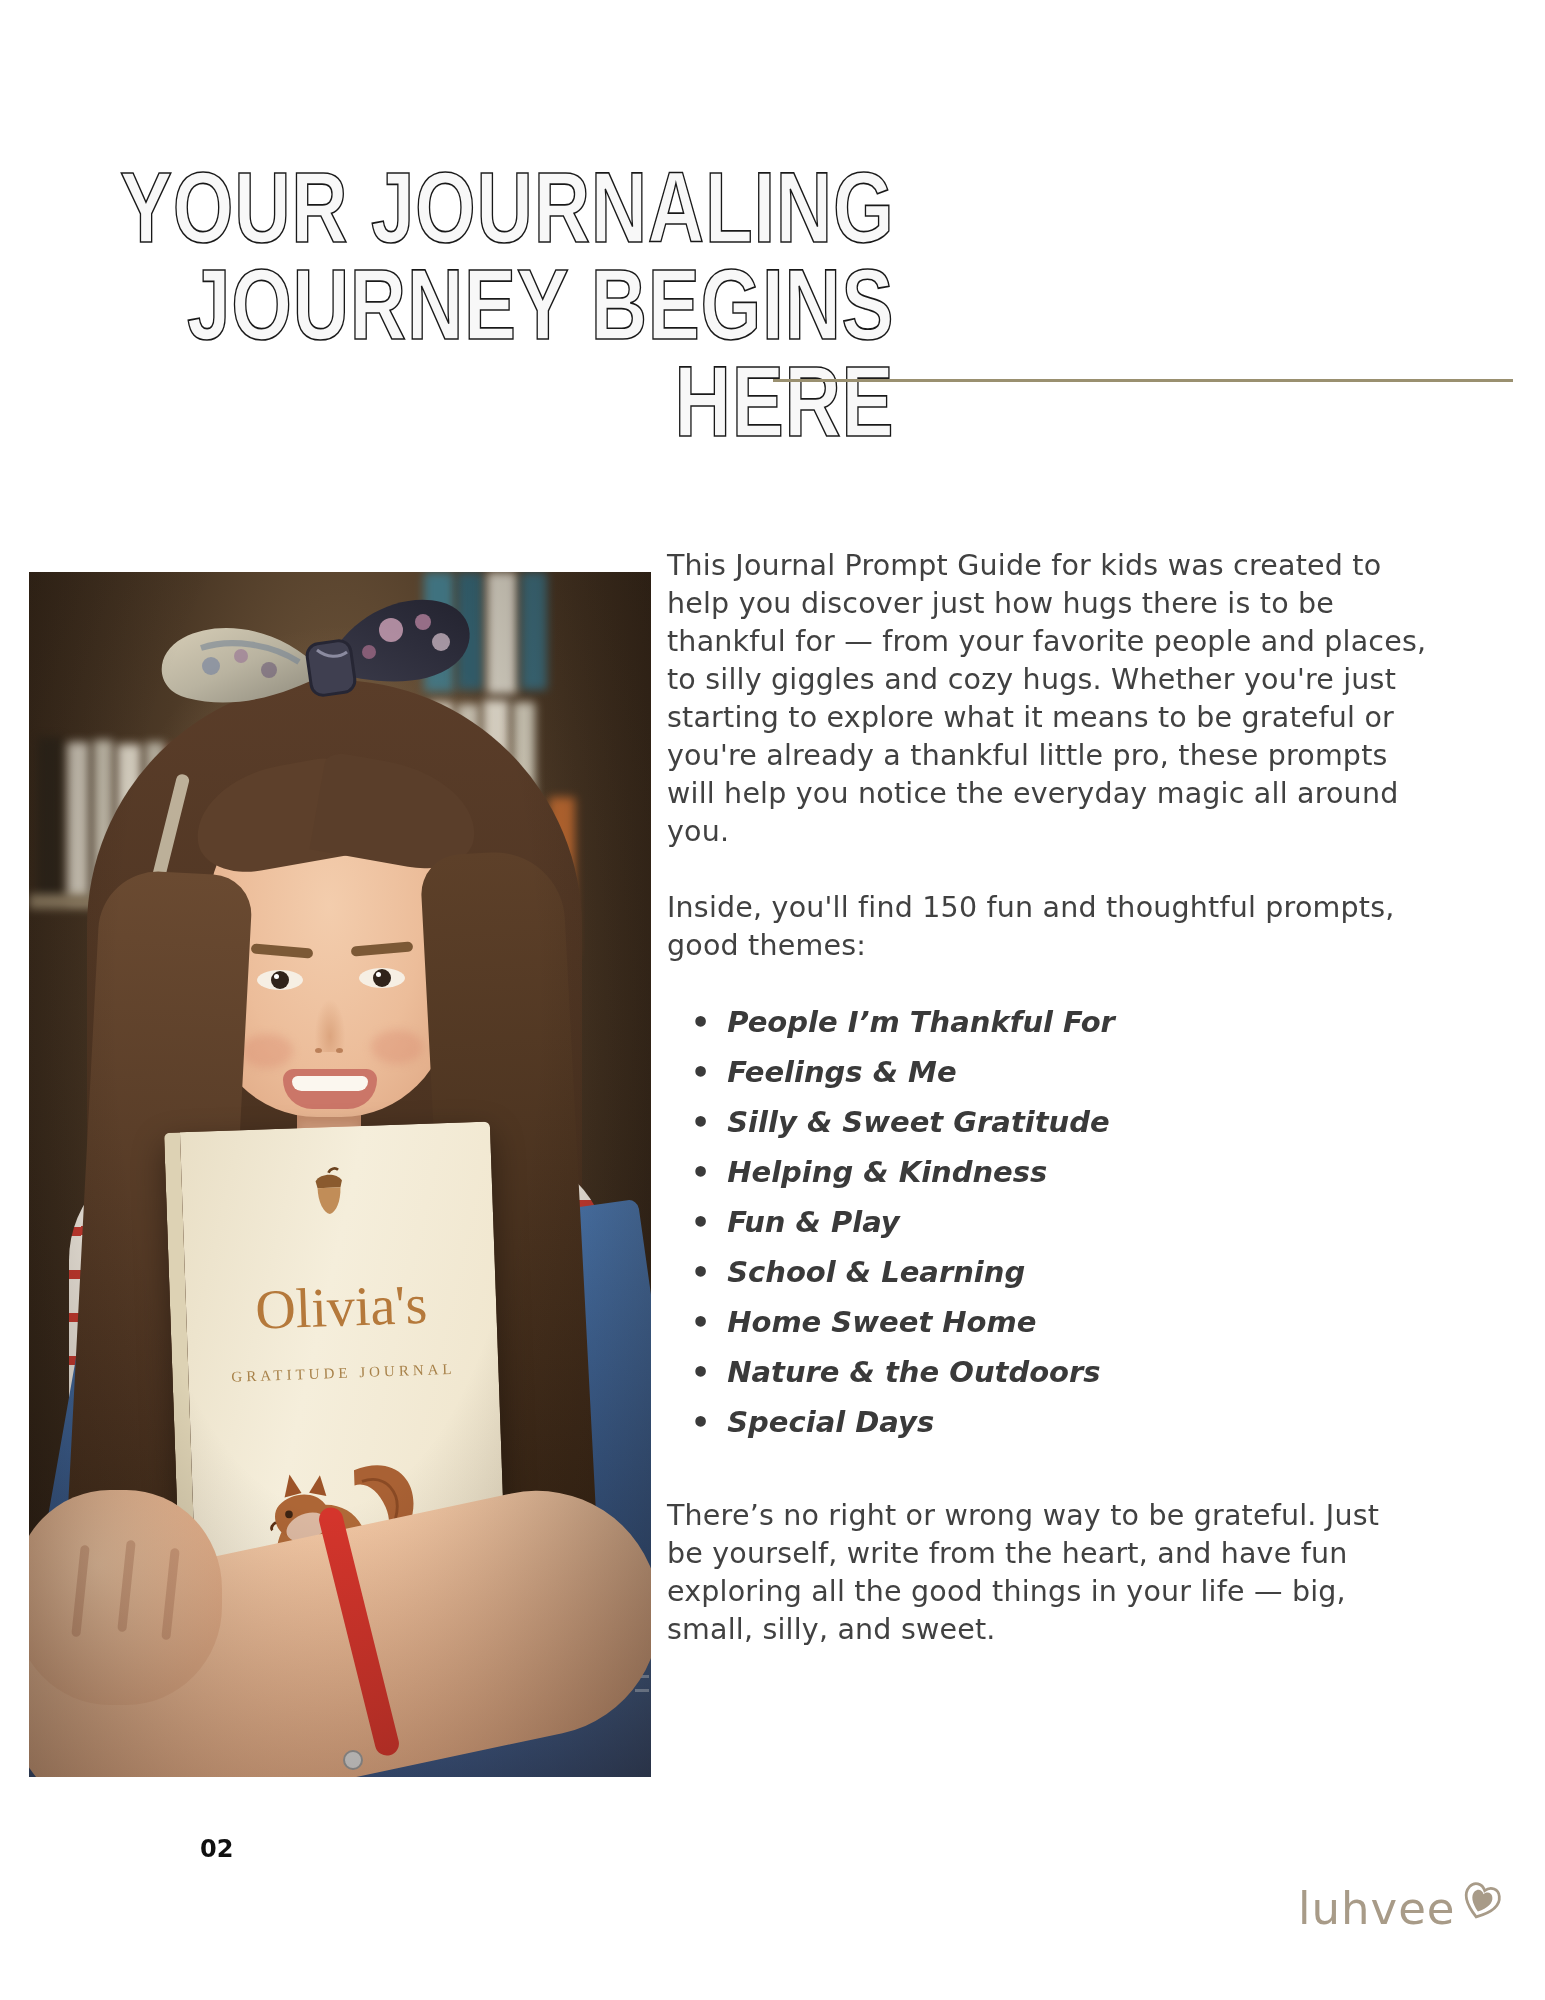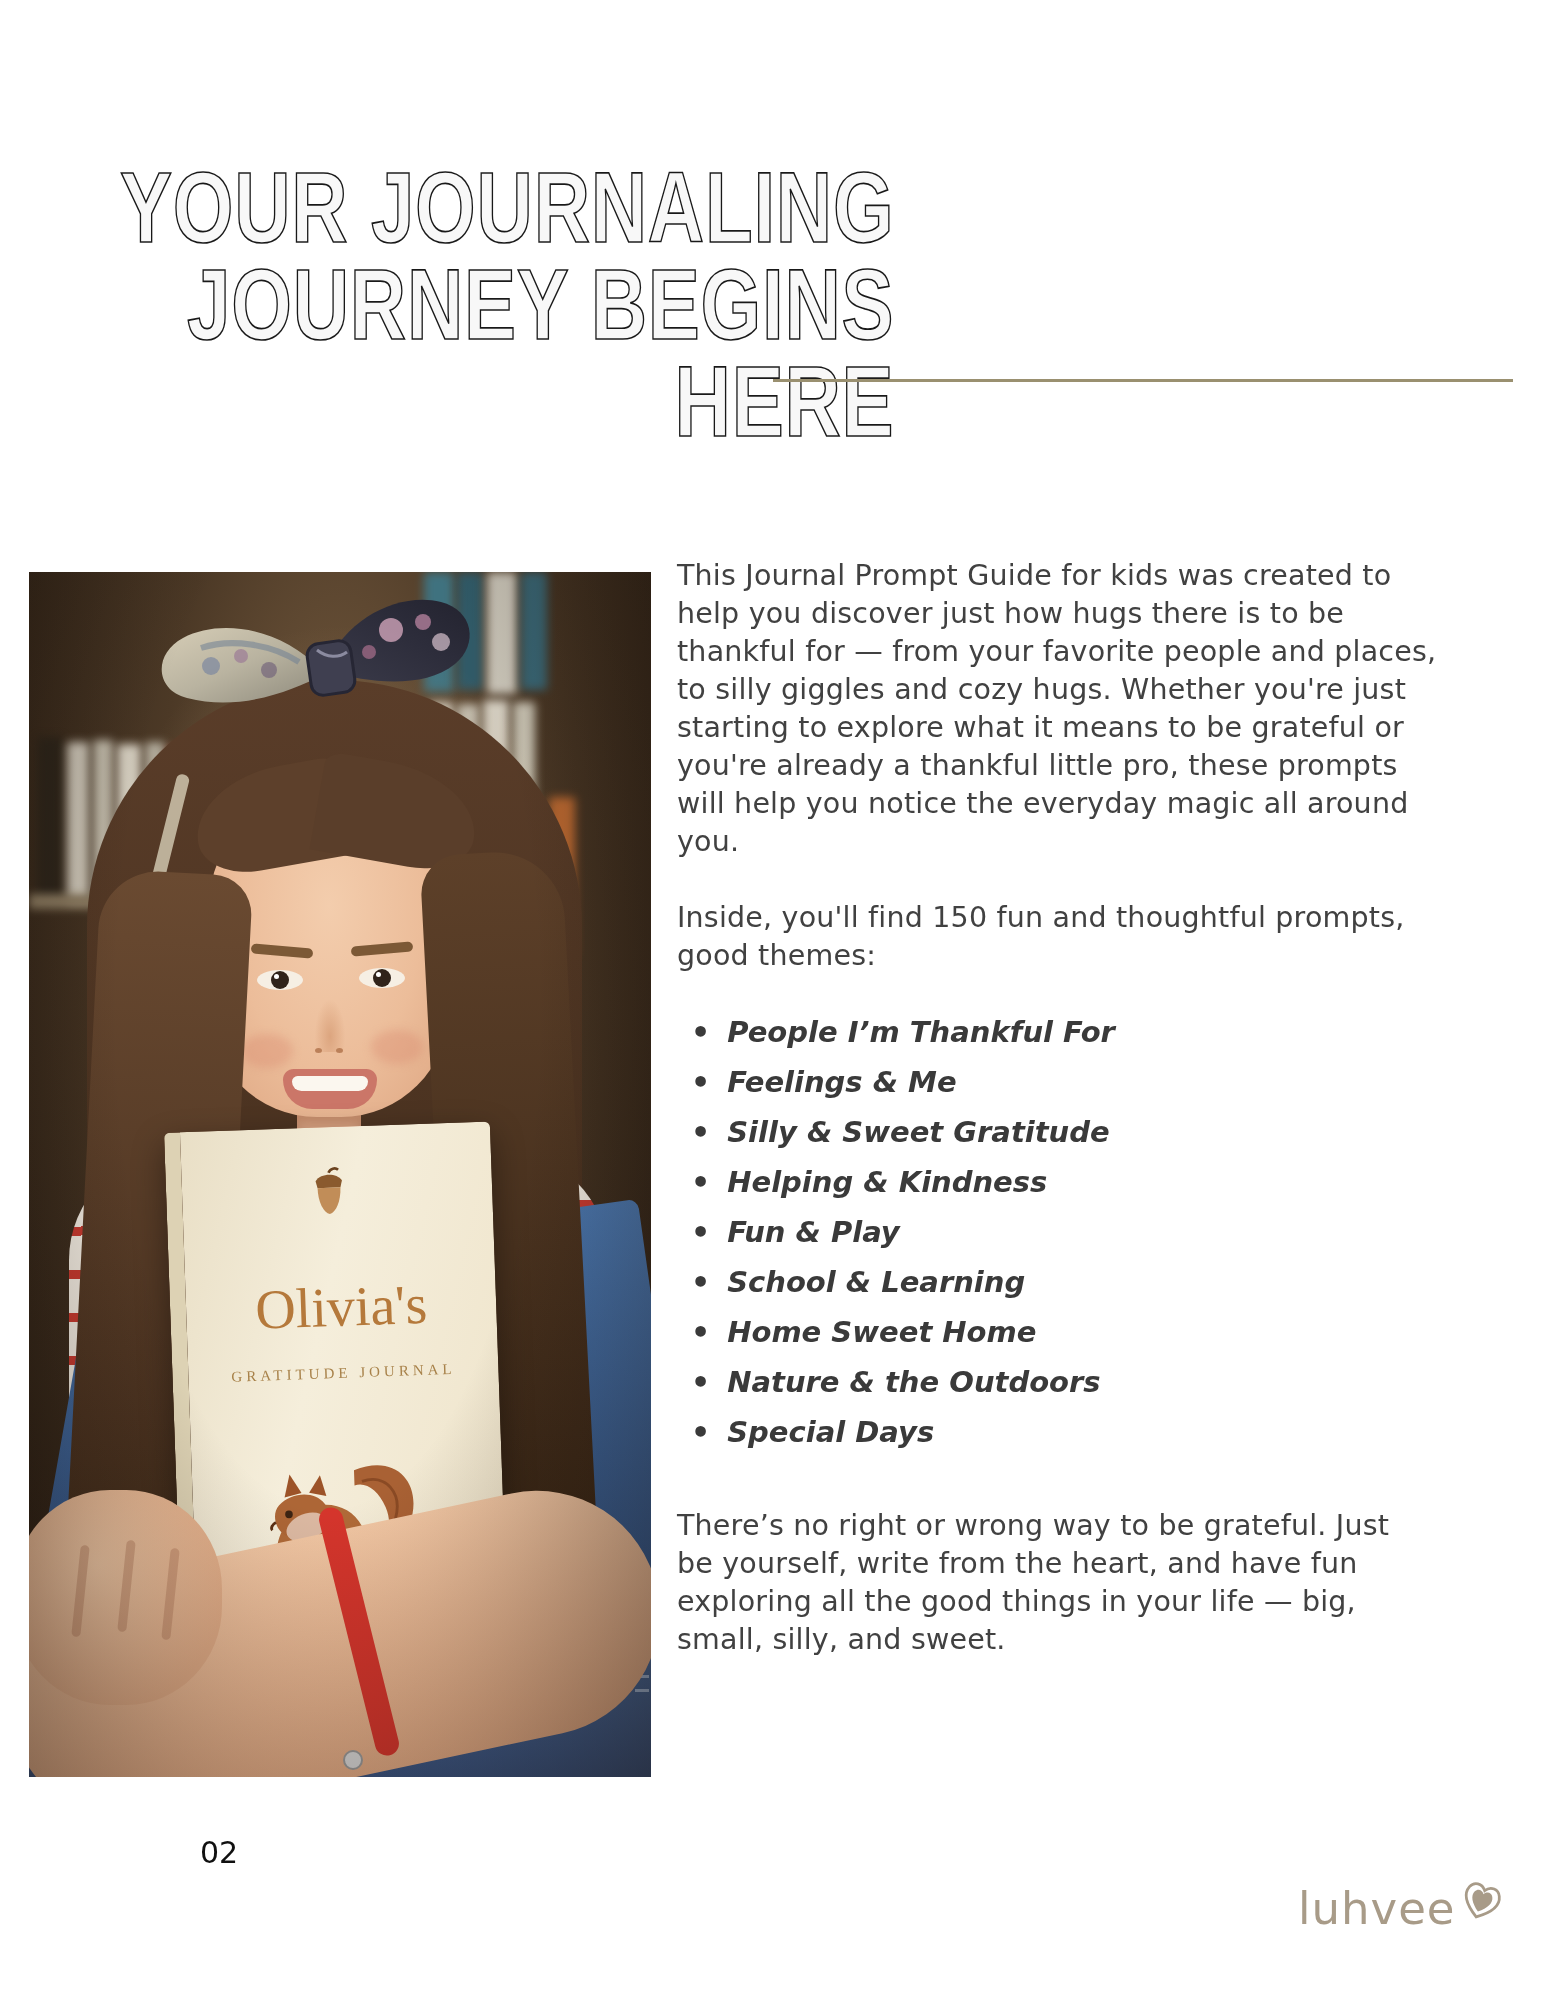--- a/index.html
+++ b/index.html
@@ -12,30 +12,30 @@
           font-family:"Liberation Sans",sans-serif;letter-spacing:1px;
           color:#161616;transform:scaleX(.78);transform-origin:left top;white-space:nowrap;}
   @supports (-webkit-text-stroke:1px #000){
     .t-line{color:rgba(20,20,20,.03);-webkit-text-stroke:1.7px #191919;}
   }
   .rule{position:absolute;left:773px;top:379px;width:740px;height:3px;background:#9a9070;}
 
   
   .col{position:absolute;left:665px;top:545px;width:810px;color:#414141;}
   .line{font-size:28.5px;line-height:38px;white-space:nowrap;letter-spacing:.2px;}
-  .para{margin:12px;}
+  .para{margin:2px;}
   .p2{margin-top:38px;}
   .p3{margin-top:50px;}
   ul.themes{list-style:none;margin:32px 0 0 0;padding:0;font-style:italic;}
   ul.themes li{display:flex;align-items:center;height:50px;font-size:29px;
                font-weight:700;color:#3a3a3a;white-space:nowrap;}
   ul.themes li::before{content:"•";font-size:30px;margin:0 17px 0 26px;color:#3a3a3a;}
 
   
-  .page-number{position:absolute;left:200px;top:1835px;font-size:30px;font-weight:400;color:#101010;}
+  .page-number{position:absolute;left:200px;top:1835px;font-size:24px;font-weight:700;color:#101010;}
   .brand{position:absolute;left:1298px;top:1882px;display:flex;align-items:center;color:#a89b88;text-align:center;}
   .brand .brand-name{font-size:45px;letter-spacing:1px;}
   .brand svg{margin-left:2px;margin-top:-14px;}
 
   
   .photo{position:absolute;left:29px;top:572px;width:622px;height:1205px;overflow:hidden;
          background:radial-gradient(ellipse at 50% 28%,#7a5f42 0%,#4c3926 42%,#241a11 100%);}
   .photo *{position:absolute;}
   .bk{filter:blur(5px);opacity:.92;border-radius:3px;}
   .shelf{left:0;top:322px;width:235px;height:15px;background:#8a7a60;filter:blur(4px);}

